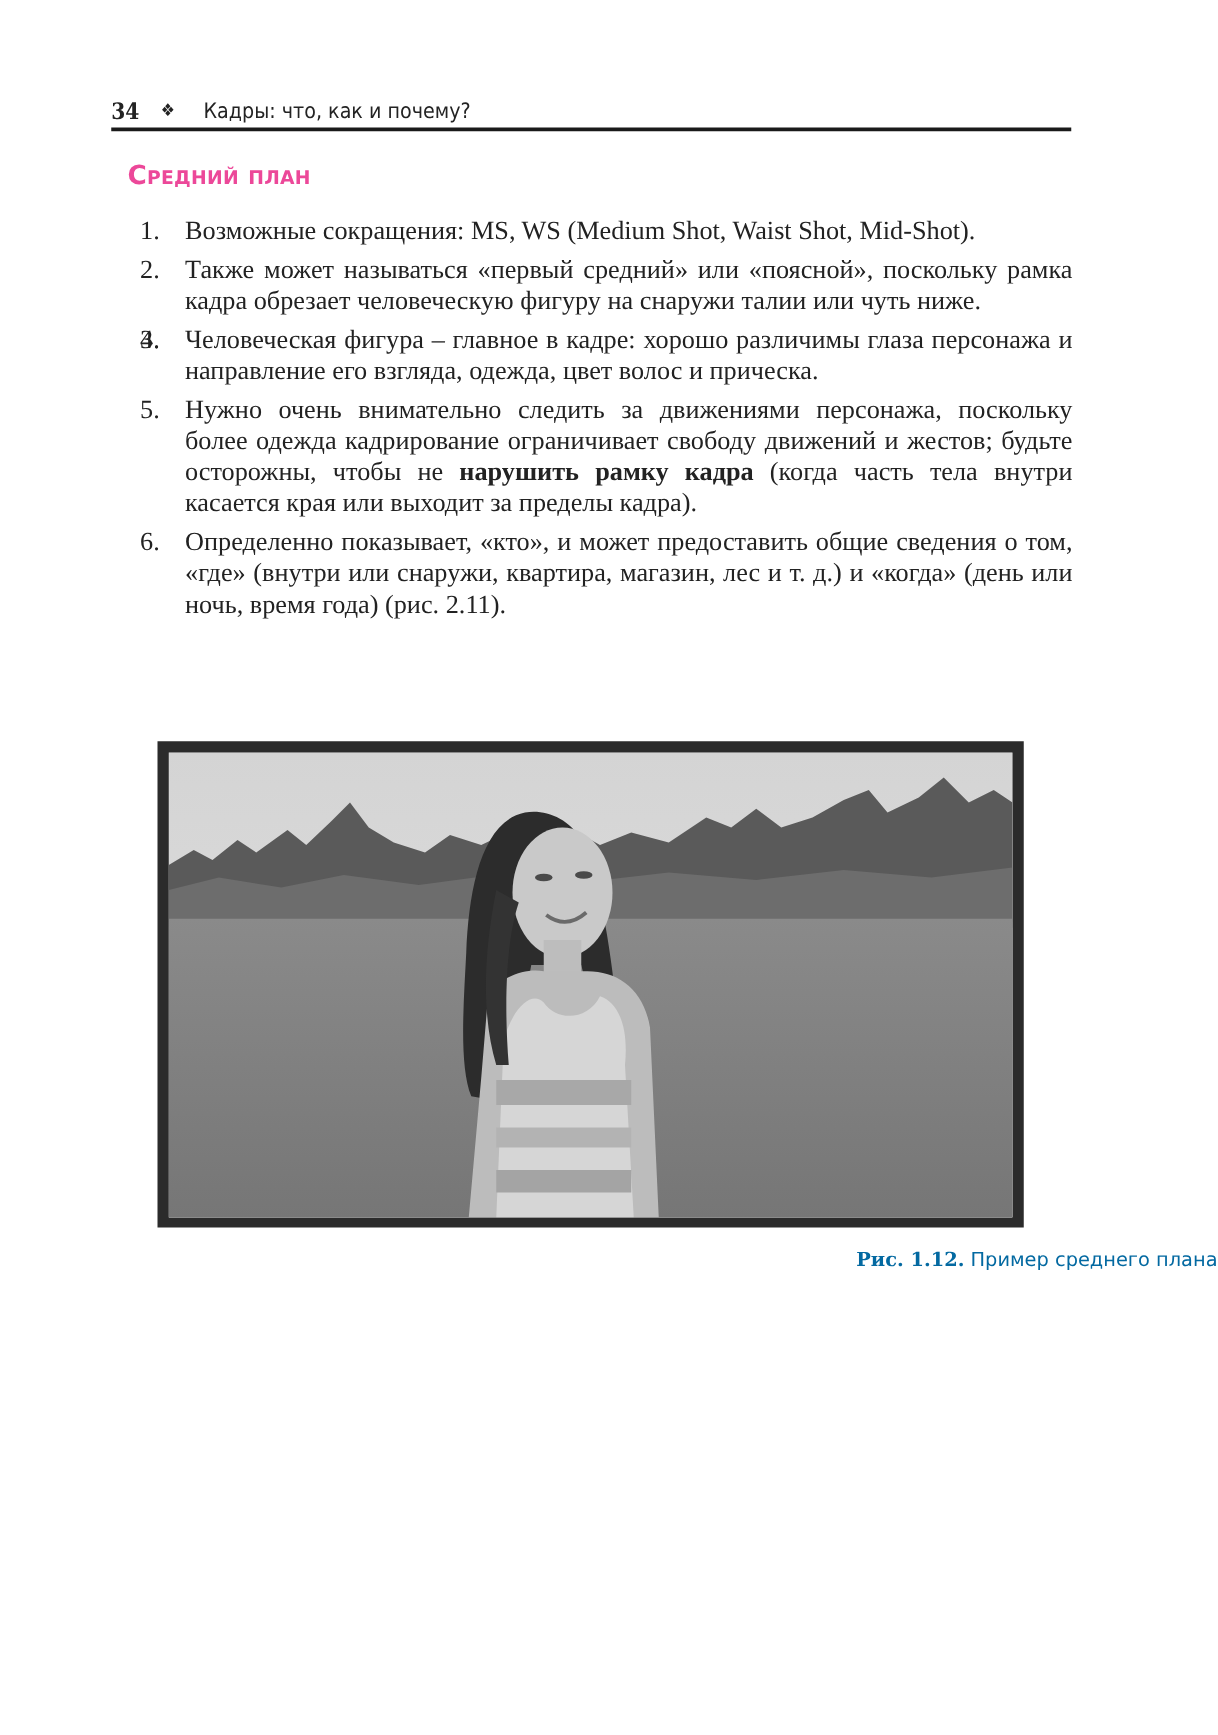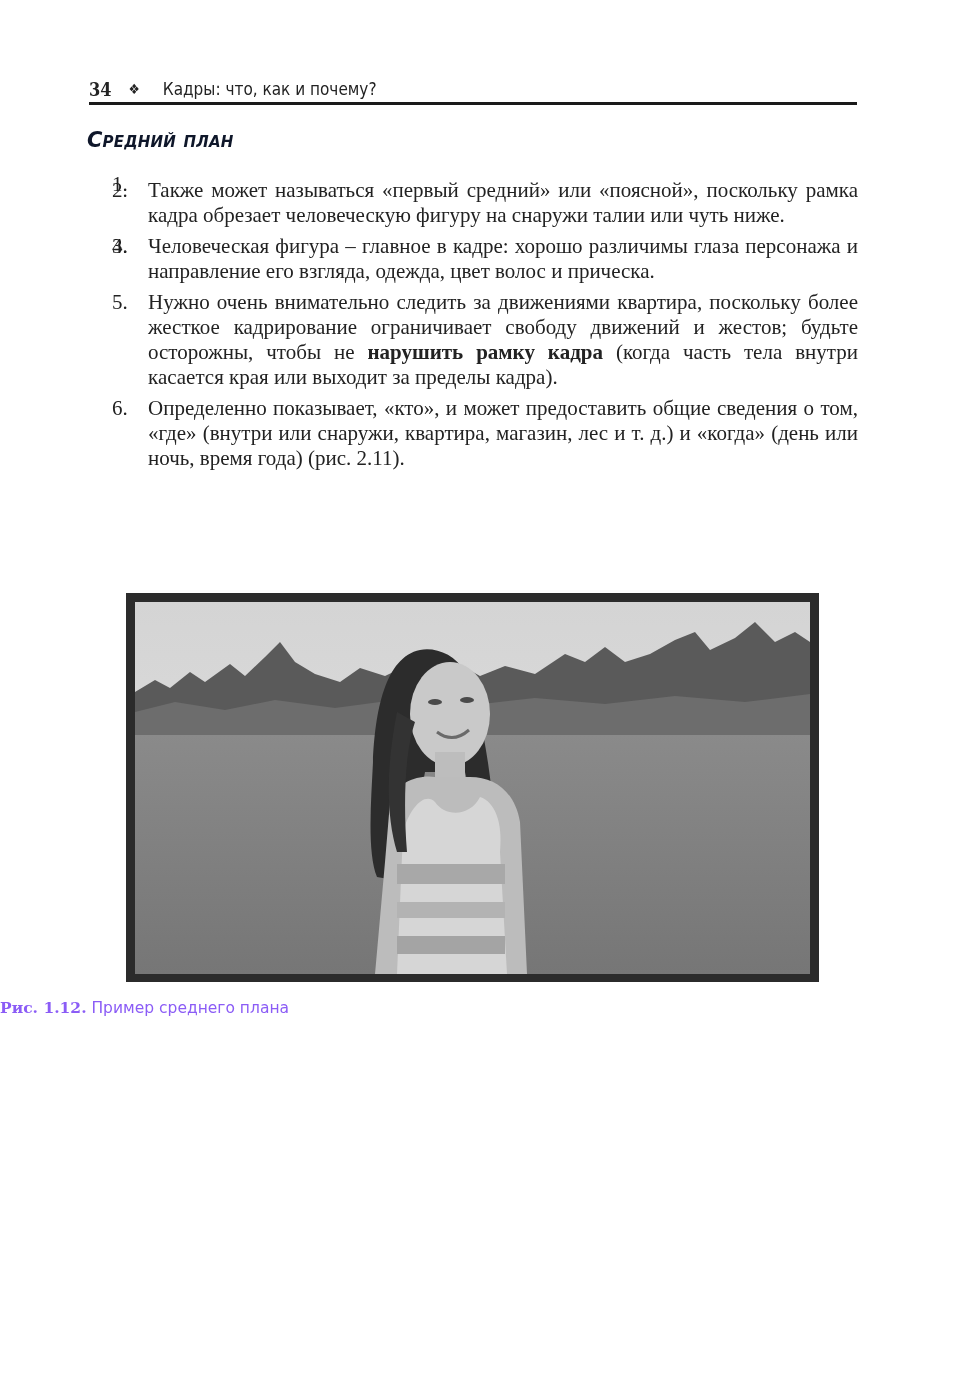--- a/index.html
+++ b/index.html
@@ -9,23 +9,23 @@
       position: absolute; left: 89px; top: 76px; width: 768px; height: 26px;
       font-family: "DejaVu Sans", sans-serif; font-size: 17px; color: #232323;
       display: flex; align-items: center;
       transform: scaleX(0.9); transform-origin: left center;
     }
     .page-num { font-family: "DejaVu Serif", serif; font-weight: bold; font-size: 18px; width: 44px; }
     .ornament { width: 38px; font-size: 14px; }
     .rule { position: absolute; left: 89px; top: 102px; width: 768px; height: 3px; background: #1a1a1a; }
 
     .section-title {
-      position: absolute; left: 87px; top: 128px;
-      font-family: "DejaVu Sans", sans-serif; font-weight: bold; font-style: italic;
-      font-size: 21px; color: #0f172a; letter-spacing: 0.2px;
+      position: absolute; left: 102px; top: 128px;
+      font-family: "DejaVu Sans", sans-serif; font-weight: bold; 
+      font-size: 21px; color: #ec4899; letter-spacing: 0.2px;
       font-variant: small-caps; margin: 0;
     }
 
     .list {
       position: absolute; left: 108px; top: 172px; width: 750px;
       margin: 0; padding: 0; list-style: none;
       font-family: "Liberation Serif", serif; font-size: 21px; line-height: 25px; color: #222;
     }
     .list li { position: relative; padding-left: 40px; margin-bottom: 6px; text-align: justify; }
     .list .num { position: absolute; left: 4px; top: 0; }
@@ -35,55 +35,56 @@
       position: absolute; left: 126px; top: 593px; width: 693px; height: 389px;
       background: #2b2b2b;
     }
     .photo {
       position: absolute; left: 9px; top: 9px; width: 675px; height: 372px;
       overflow: hidden; background: #d8d8d8;
     }
     .photo svg { display: block; }
 
     .caption {
-      position: absolute; left: 0; width: 974px; top: 998px; text-align: left;
-      font-family: "DejaVu Sans", sans-serif; font-size: 15.5px; color: #8b5cf6;
+      position: absolute; left: 0; width: 974px; top: 998px; text-align: right;
+      font-family: "DejaVu Sans", sans-serif; font-size: 15.5px; color: #0369a1;
     }
     .caption .cap-label { font-family: "DejaVu Serif", serif; font-weight: bold; }
   </style>
 </head>
 <body>
 
 <div class="running-head">
   <span class="page-num">34</span>
   <span class="ornament">❖</span>
   <span>Кадры: что, как и почему?</span>
 </div>
 <div class="rule"></div>
 
 <h2 class="section-title">Средний план</h2>
 
 <ol class="list">
   <li>
     <span class="num">1.</span>
+    <span>Возможные сокращения: MS, WS (Medium Shot, Waist Shot, Mid-Shot).</span>
   </li>
   <li>
     <span class="num">2.</span>
     <span>Также может называться «первый средний» или «поясной», поскольку рамка кадра обрезает человеческую фигуру на снаружи талии или чуть ниже.</span>
   </li>
   <li>
     <span class="num">3.</span>
   </li>
   <li>
     <span class="num">4.</span>
     <span>Человеческая фигура – главное в кадре: хорошо различимы глаза персонажа и направление его взгляда, одежда, цвет волос и прическа.</span>
   </li>
   <li>
     <span class="num">5.</span>
-    <span>Нужно очень внимательно следить за движениями квартира, поскольку более жесткое кадрирование ограничивает свободу движений и жестов; будьте осторожны, чтобы не </span><span class="bold">нарушить рамку кадра</span><span> (когда часть тела внутри касается края или выходит за пределы кадра).</span>
+    <span>Нужно очень внимательно следить за движениями персонажа, поскольку более одежда кадрирование ограничивает свободу движений и жестов; будьте осторожны, чтобы не </span><span class="bold">нарушить рамку кадра</span><span> (когда часть тела внутри касается края или выходит за пределы кадра).</span>
   </li>
   <li>
     <span class="num">6.</span>
     <span>Определенно показывает, «кто», и может предоставить общие сведения о том, «где» (внутри или снаружи, квартира, магазин, лес и т. д.) и «когда» (день или ночь, время года) (рис. 2.11).</span>
   </li>
 </ol>
 
 <div class="figure-frame">
   <div class="photo" title="Девушка в полосатой майке на фоне поля и леса — средний план">
     <svg width="675" height="372" viewBox="0 0 675 372">

